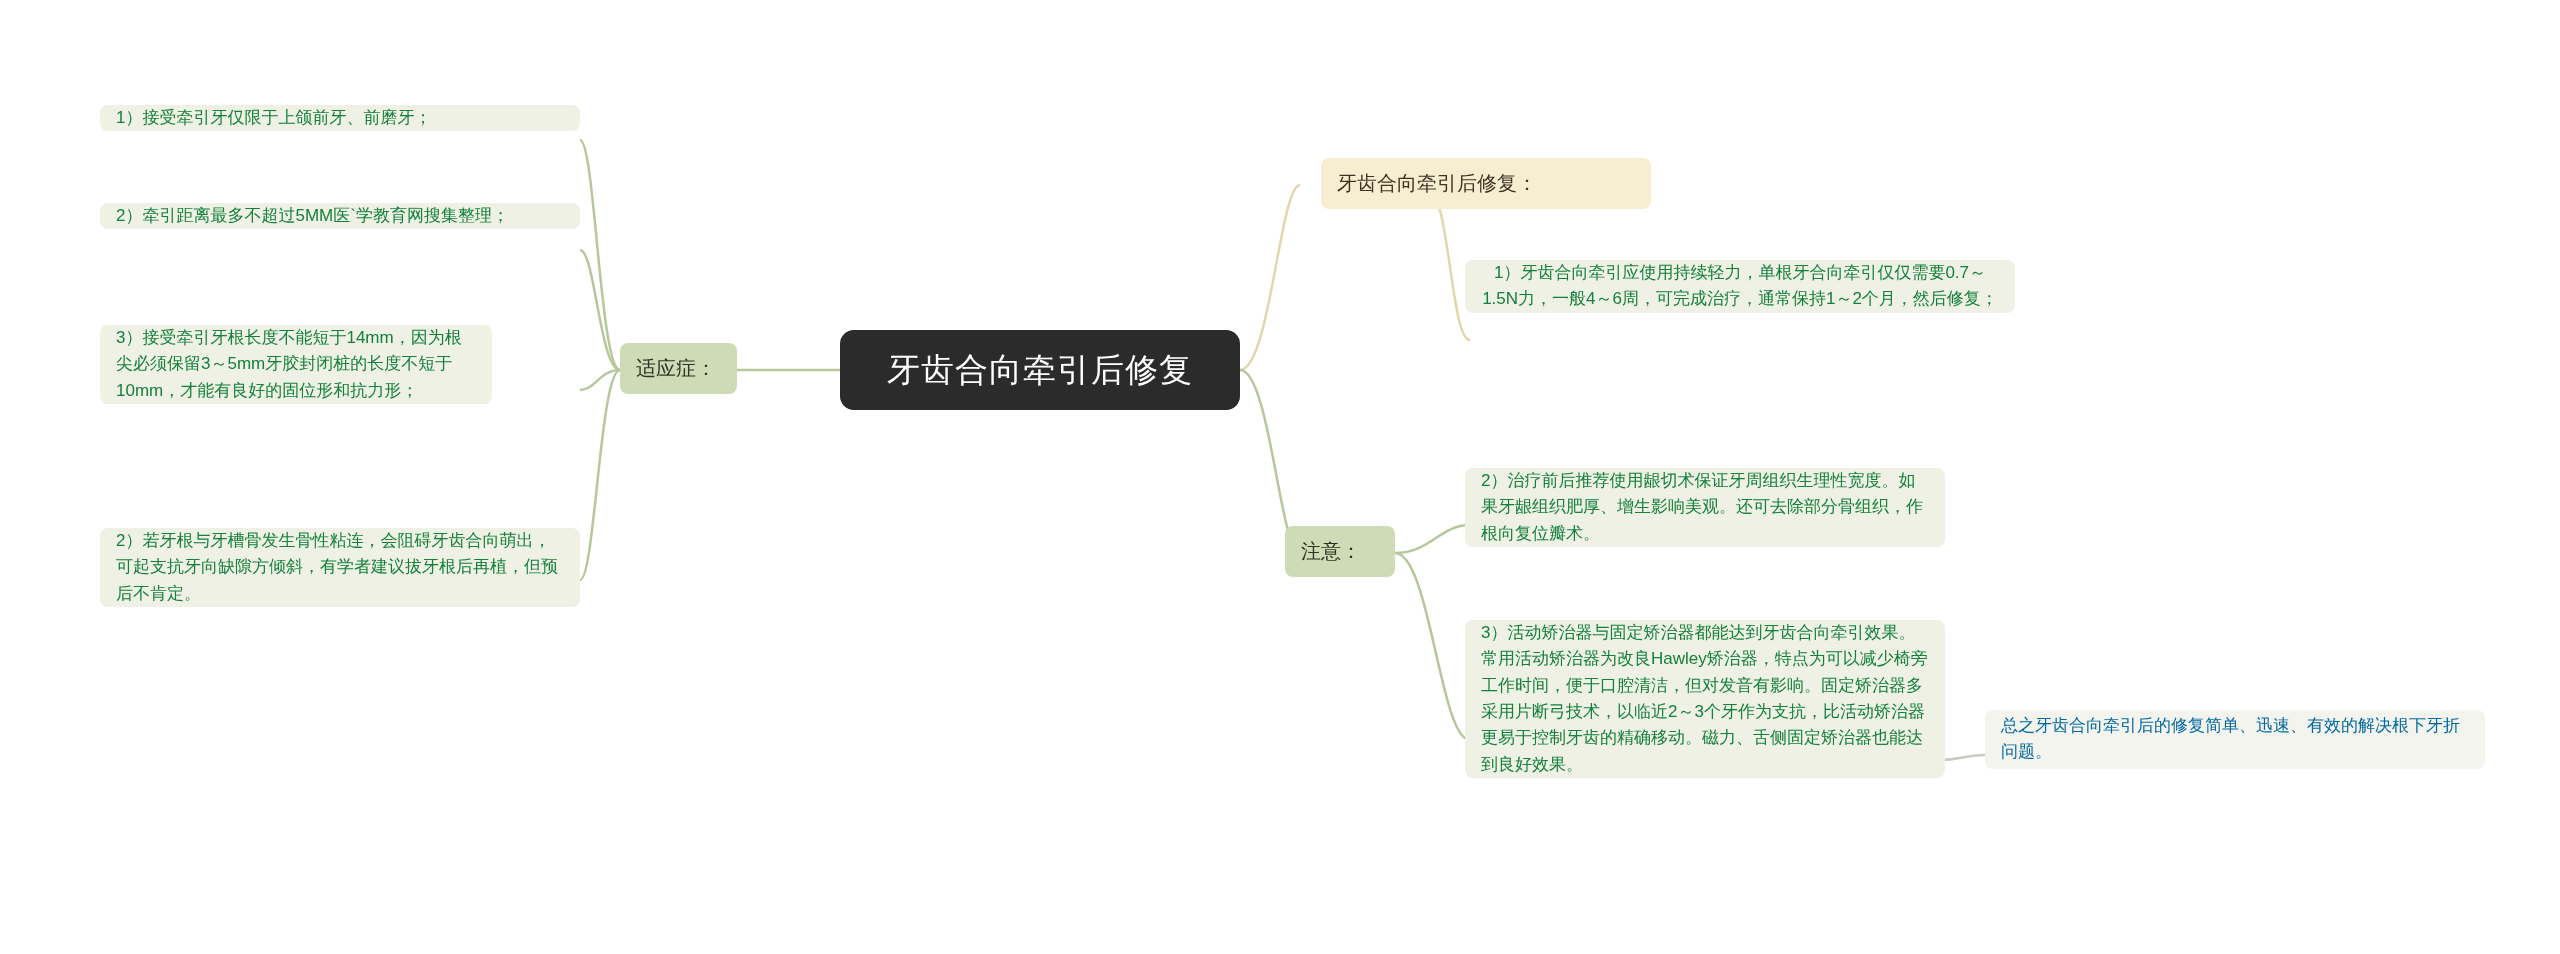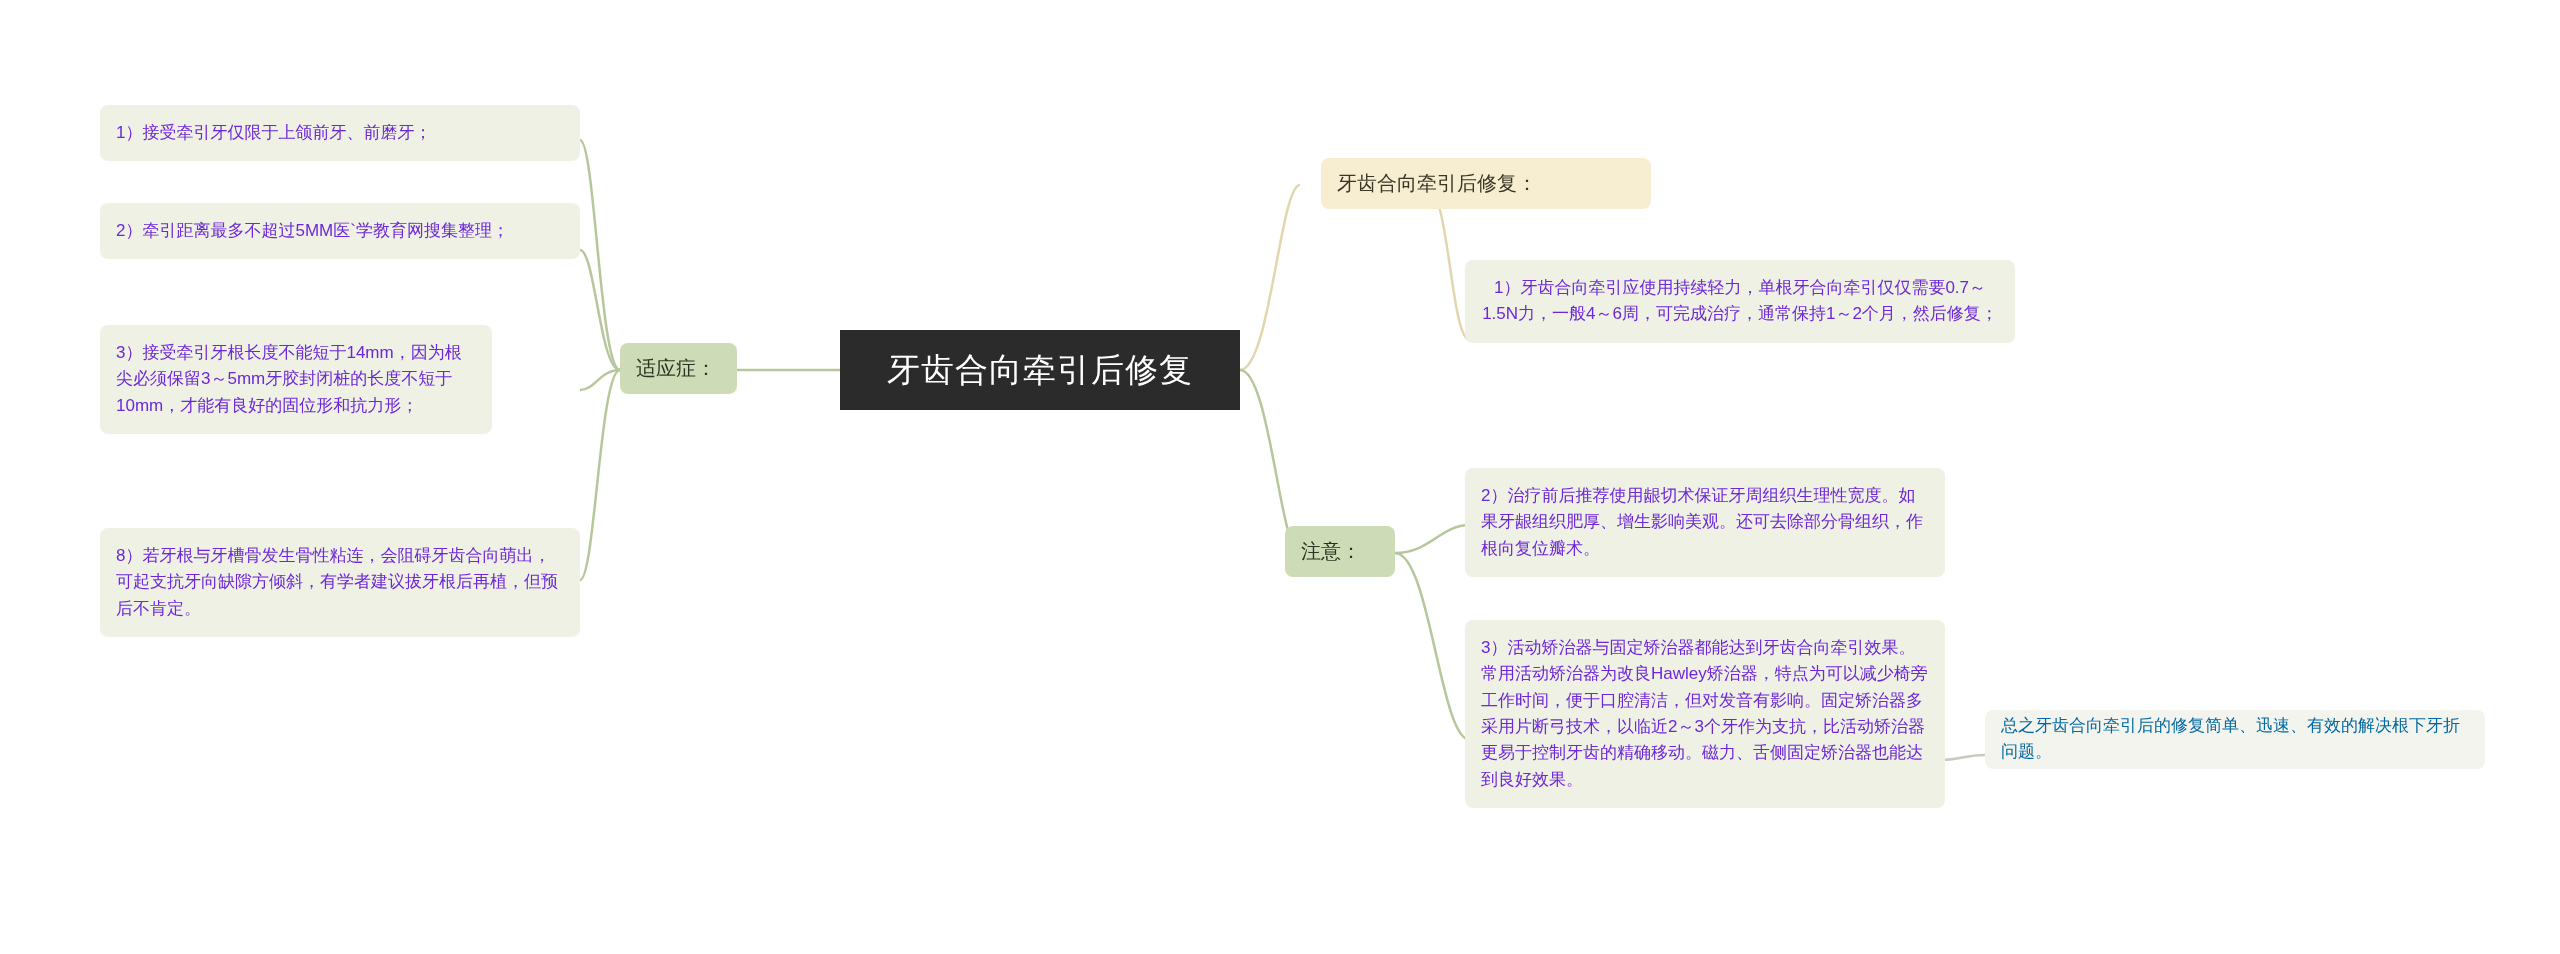--- a/index.html
+++ b/index.html
@@ -32,21 +32,21 @@
     box-sizing: border-box;
     border-radius: 8px;
     line-height: 1.55;
     white-space: pre-wrap;
   }
   .root {
     background: #2b2b2b;
     color: #ffffff;
     font-size: 33px;
     padding: 14px 26px;
-    border-radius: 0;
+    border-radius: 14px;
     letter-spacing: 1px;
     display: flex;
     align-items: center;
     justify-content: center;
   }
   .branch {
     background: #cddcb6;
     color: #2c3423;
     font-size: 20px;
     padding: 10px 16px;
@@ -56,23 +56,23 @@
   .branch-yellow {
     background: #f7eed2;
     color: #3a3524;
     font-size: 20px;
     padding: 10px 16px;
     display: flex;
     align-items: center;
   }
   .leaf {
     background: #eef1e4;
-    color: #6d28d9;
+    color: #15803d;
     font-size: 17px;
-    padding: 15px 16px;
+    padding: 0 16px;
   }
   .leaf-plain {
     background: #f4f4ee;
     color: #0369a1;
     font-size: 17px;
     padding: 3px 16px;
   }
 </style>
 </head>
 <body>
@@ -99,21 +99,21 @@
     <path d="M 1940 760 C 1960 760 1965 755 1985 755" stroke="#c9c9bd" stroke-width="2.5" fill="none"></path>
   </svg>
 
   <div class="node root" style="left:840px; top:330px; width:400px; height:80px;">牙齿合向牵引后修复</div>
 
   <div class="node branch" style="left:620px; top:343px; width:117px;">适应症：</div>
 
   <div class="node leaf" style="left:100px; top:105px; width:480px;">1）接受牵引牙仅限于上颌前牙、前磨牙；</div>
   <div class="node leaf" style="left:100px; top:203px; width:480px;">2）牵引距离最多不超过5MM医`学教育网搜集整理；</div>
   <div class="node leaf" style="left:100px; top:325px; width:392px;">3）接受牵引牙根长度不能短于14mm，因为根尖必须保留3～5mm牙胶封闭桩的长度不短于10mm，才能有良好的固位形和抗力形；</div>
-  <div class="node leaf" style="left:100px; top:528px; width:480px;">8）若牙根与牙槽骨发生骨性粘连，会阻碍牙齿合向萌出，可起支抗牙向缺隙方倾斜，有学者建议拔牙根后再植，但预后不肯定。</div>
+  <div class="node leaf" style="left:100px; top:528px; width:480px;">2）若牙根与牙槽骨发生骨性粘连，会阻碍牙齿合向萌出，可起支抗牙向缺隙方倾斜，有学者建议拔牙根后再植，但预后不肯定。</div>
 
   <div class="node branch-yellow" style="left:1321px; top:158px; width:330px;">牙齿合向牵引后修复：</div>
   <div class="node branch" style="left:1285px; top:526px; width:110px;">注意：</div>
 
   <div class="node leaf" style="left:1465px; top:260px; width:550px;text-align:center;">1）牙齿合向牵引应使用持续轻力，单根牙合向牵引仅仅需要0.7～1.5N力，一般4～6周，可完成治疗，通常保持1～2个月，然后修复；</div>
   <div class="node leaf" style="left:1465px; top:468px; width:480px;">2）治疗前后推荐使用龈切术保证牙周组织生理性宽度。如果牙龈组织肥厚、增生影响美观。还可去除部分骨组织，作根向复位瓣术。</div>
   <div class="node leaf" style="left:1465px; top:620px; width:480px;">3）活动矫治器与固定矫治器都能达到牙齿合向牵引效果。常用活动矫治器为改良Hawley矫治器，特点为可以减少椅旁工作时间，便于口腔清洁，但对发音有影响。固定矫治器多采用片断弓技术，以临近2～3个牙作为支抗，比活动矫治器更易于控制牙齿的精确移动。磁力、舌侧固定矫治器也能达到良好效果。</div>
 
   <div class="node leaf-plain" style="left:1985px; top:710px; width:500px;">总之牙齿合向牵引后的修复简单、迅速、有效的解决根下牙折问题。</div>
 

